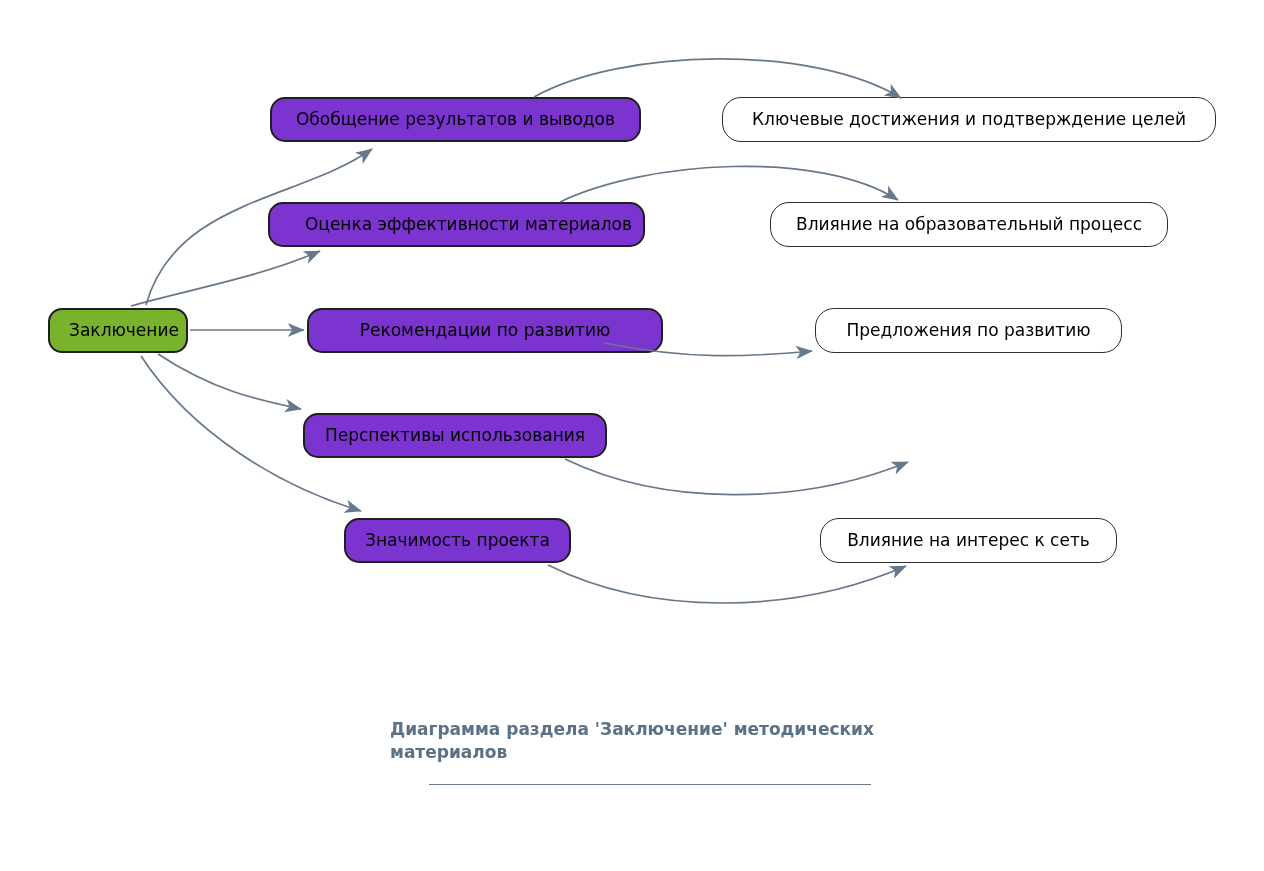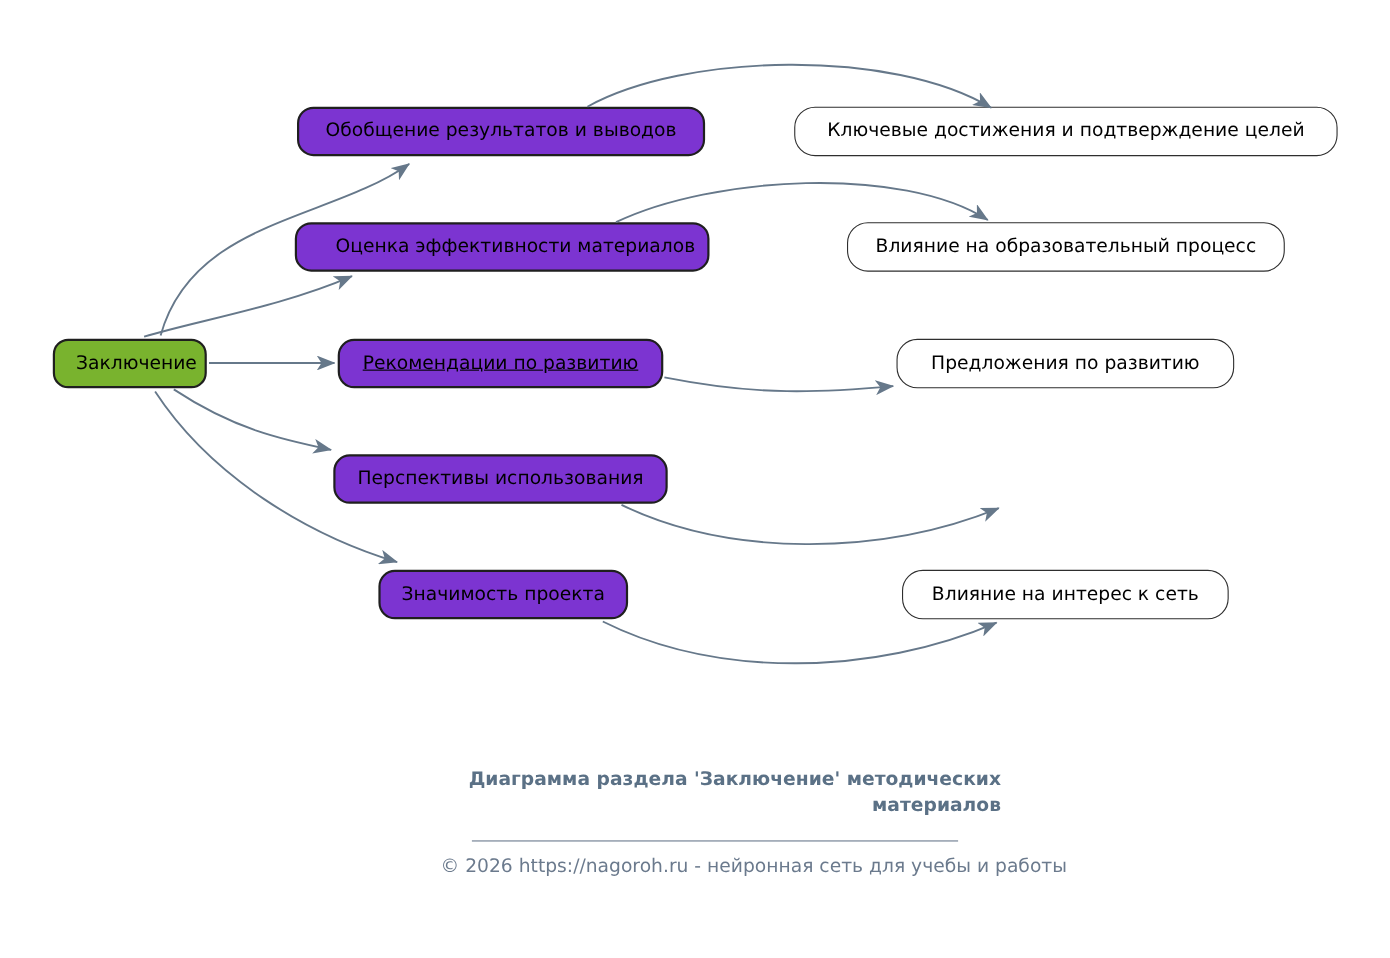--- a/index.html
+++ b/index.html
@@ -34,22 +34,22 @@
     background:var(--branch-fill);
     border:2px solid var(--node-border);
     border-radius:15px;
   }
   .node.leaf{
     background:var(--leaf-fill);
     border:1.4px solid var(--leaf-border);
     border-radius:19px;
   }
   .footer{
-    position:absolute;left:330px;top:698px;width:640px;z-index:1;
-    text-align:right;color:var(--footer);
+    position:absolute;left:330px;top:718px;width:640px;z-index:1;
+    text-align:left;color:var(--footer);
   }
   .footer .caption{
     font-weight:bold;font-size:17px;line-height:1.35;
     width:520px;margin:0 auto;
   }
   .footer .divider{
     width:442px;margin:20px auto 0 auto;height:0;
     border-top:1px solid var(--footer-light);
   }
   .footer .copyright{
@@ -78,28 +78,27 @@
       <path d="M 604 343 C 690 360, 745 357, 812 351" marker-end="url(#vee)"></path>
       <path d="M 565 459 C 662 506, 800 506, 908 462" marker-end="url(#vee)"></path>
       <path d="M 548 565 C 652 617, 795 614, 906 566" marker-end="url(#vee)"></path>
     </g>
   </svg>
 
   <div class="node root" style="left:48px;top:308px;width:140px;height:45px;padding-left:12px;">Заключение</div>
 
   <div class="node branch" style="left:270px;top:97px;width:371px;height:45px;">Обобщение результатов и выводов</div>
   <div class="node branch" style="left:268px;top:202px;width:377px;height:45px;padding-left:24px;">Оценка эффективности материалов</div>
-  <div class="node branch" style="left:307px;top:308px;width:296px;height:45px;text-decoration:underline;">Рекомендации по развитию</div>
+  <div class="node branch" style="left:307px;top:308px;width:356px;height:45px;">Рекомендации по развитию</div>
   <div class="node branch" style="left:303px;top:413px;width:304px;height:45px;">Перспективы использования</div>
   <div class="node branch" style="left:344px;top:518px;width:227px;height:45px;">Значимость проекта</div>
 
   <div class="node leaf" style="left:770px;top:202px;width:398px;height:45px;">Влияние на образовательный процесс</div>
   <div class="node leaf" style="left:722px;top:97px;width:494px;height:45px;">Ключевые достижения и подтверждение целей</div>
   <div class="node leaf" style="left:815px;top:308px;width:307px;height:45px;">Предложения по развитию</div>
   <div class="node leaf" style="left:820px;top:518px;width:297px;height:45px;">Влияние на интерес к сеть</div>
 
   <div class="footer">
     <div class="caption">Диаграмма раздела 'Заключение' методических материалов</div>
     <div class="divider"></div>
-    <div class="copyright">© 2026 https://nagoroh.ru - нейронная сеть для учебы и работы</div>
   </div>
 
 </div>
 
 </body></html>

